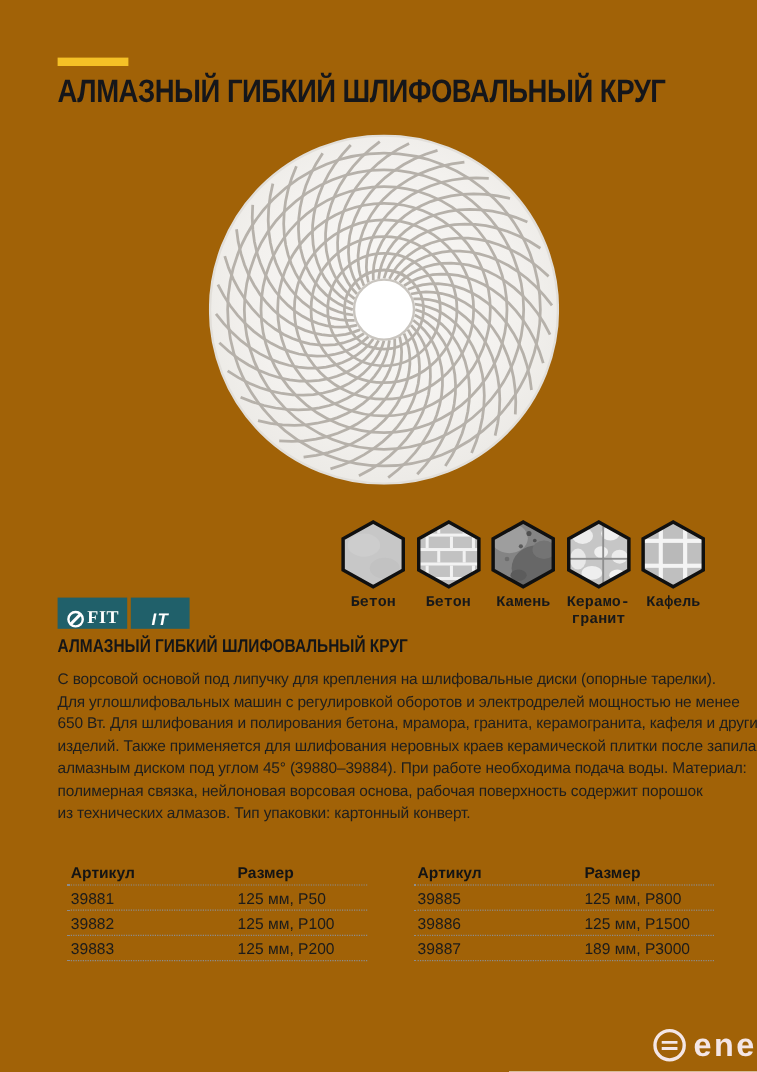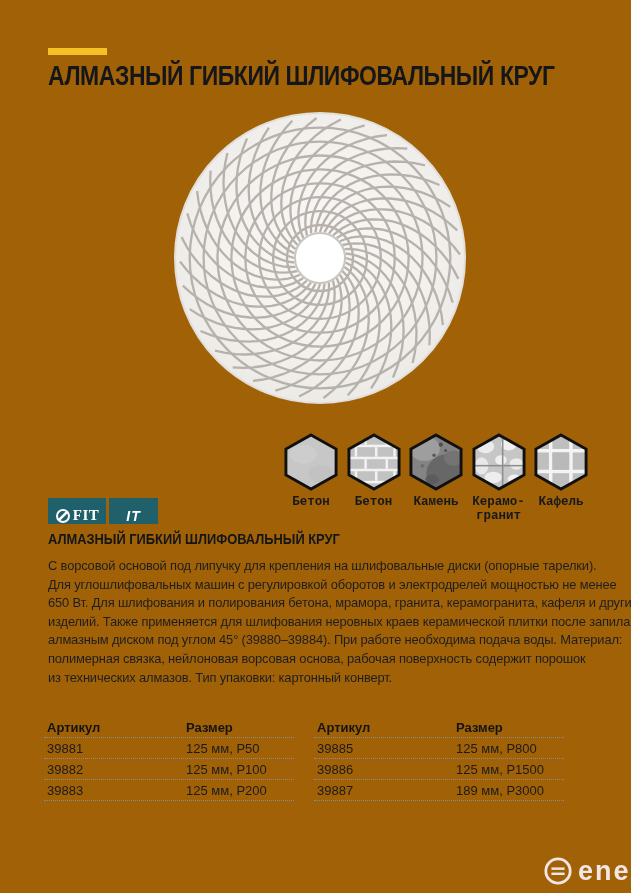--- a/index.html
+++ b/index.html
@@ -48,21 +48,21 @@
     position:absolute; left:48px; top:530px;
     font-size:15.5px; font-weight:bold; color:#141517;
     transform:scaleX(0.83); transform-origin:left top; white-space:nowrap;
   }
   .product-description {
     position:absolute; left:48px; top:557px;
     font-size:12.9px; line-height:18.6px; color:#1e1e1e;
     letter-spacing:-0.15px; white-space:pre;
   }
 
-  .tables { position:absolute; left:44px; top:718px; display:flex; gap:20px; }
+  .tables { position:absolute; left:56px; top:718px; display:flex; gap:39px; }
   .ptable { width:250px; }
   .trow {
     display:flex; align-items:center; height:21px;
     border-bottom:1px dotted #8d8d8d; font-size:13px; color:#1b1b1b;
   }
   .trow.thead { height:20px; font-weight:bold; color:#141414; }
   .tcell.c1 { width:142px; padding-left:3px; }
   .tcell.c2 { flex:1; }
 
   .watermark {

